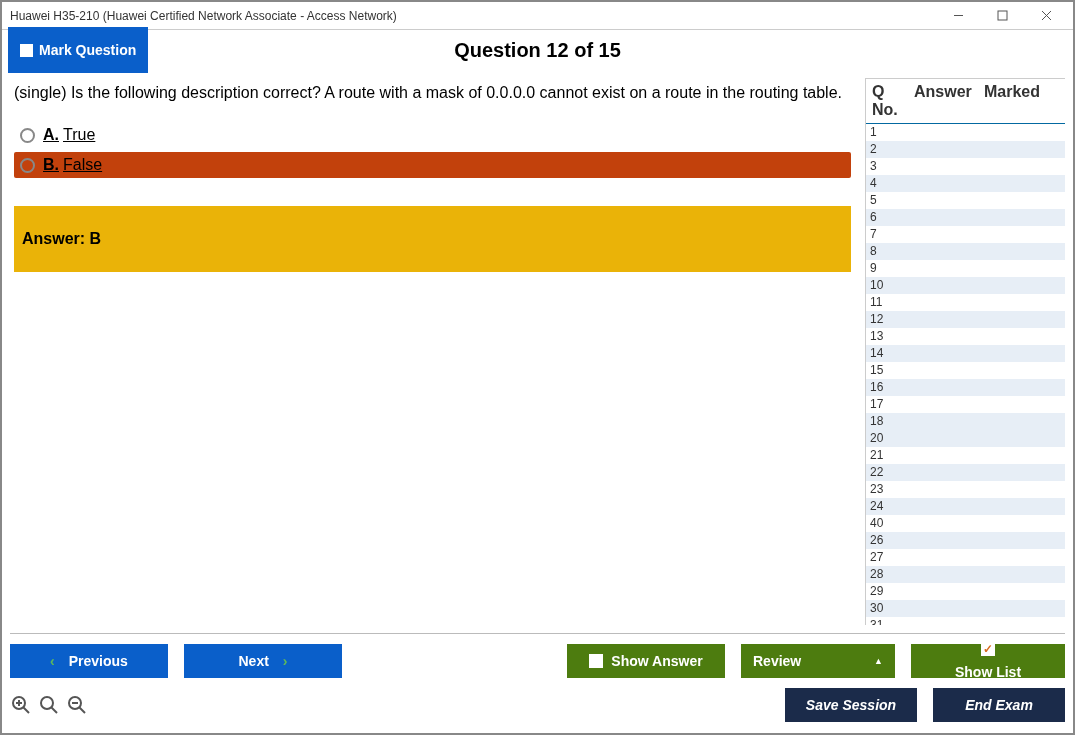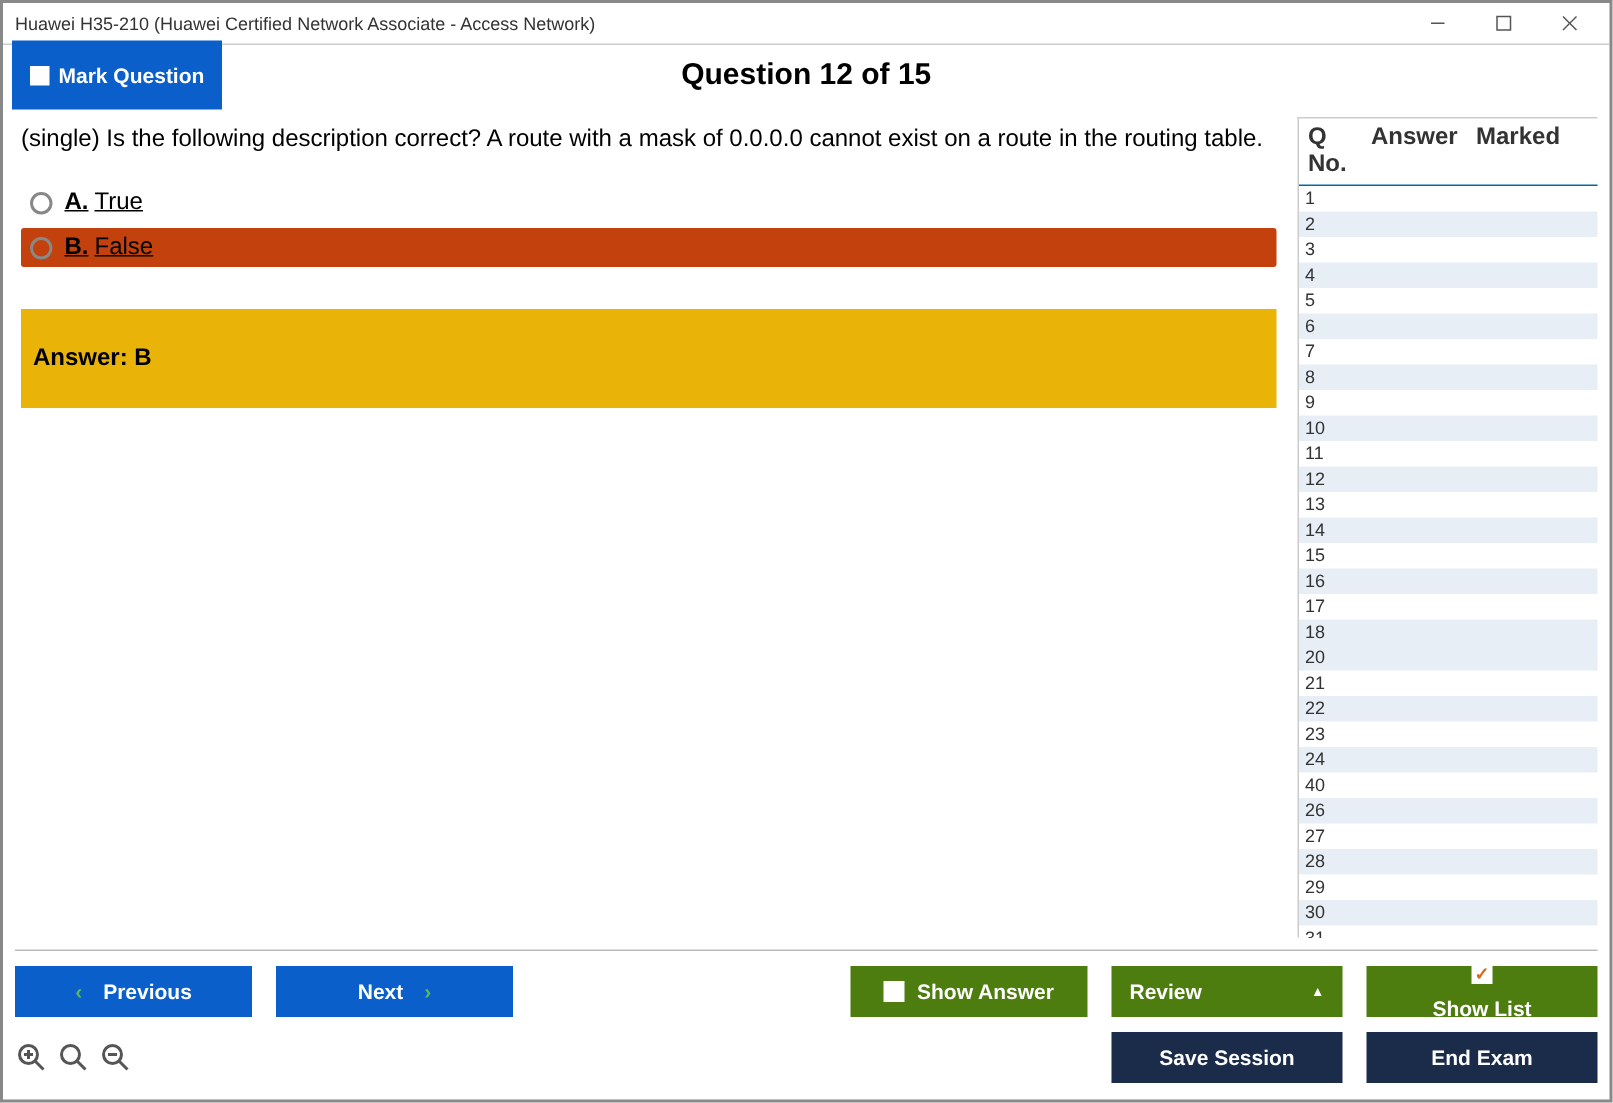--- a/index.html
+++ b/index.html
@@ -182,21 +182,21 @@
   .spacer { flex: 1; }
   .zoomrow { display: flex; gap: 6px; color: #555; }
   .zoom-btn { width: 22px; height: 22px; cursor: pointer; }
   .review-arrow { font-size: 9px; margin-left: 6px; }
   .nav-arrow { font-weight: bold; }
   .prev-arrow { color: #5db85c; margin-right: 6px; }
   .next-arrow { color: #5db85c; margin-left: 6px; }
   .w-show { width: 158px; }
   .w-review { width: 154px; justify-content: space-between; padding: 0 12px; }
   .w-list { width: 154px; flex-direction: column; }
-  .w-save, .w-end { width: 154px; }
+  .w-save, .w-end { width: 132px; font-style: italic; }
 </style>
 </head>
 <body>
 
 <div class="titlebar">
   <span class="titlebar-title">Huawei H35-210 (Huawei Certified Network Associate - Access Network)</span>
   <div class="win-controls">
     <div class="win-btn">
       <svg viewBox="0 0 11 11">
           <line x1="1" y1="5.5" x2="10" y2="5.5" stroke="#555" stroke-width="1"></line>

